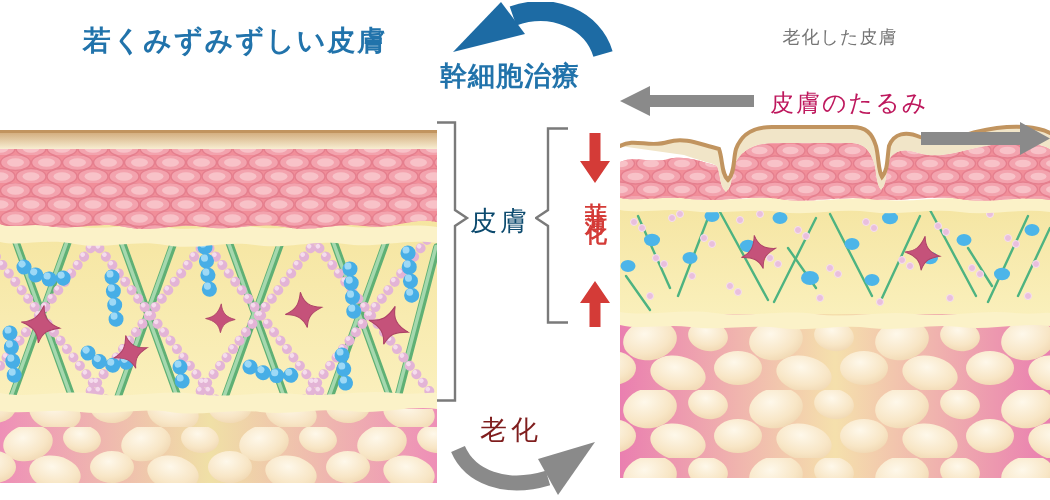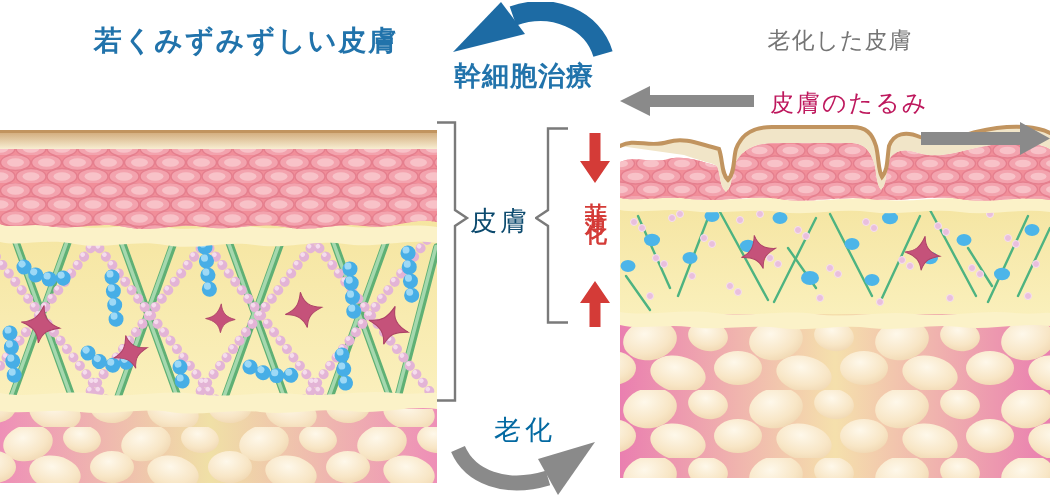--- a/index.html
+++ b/index.html
@@ -1,29 +1,29 @@
 <!DOCTYPE html>
 <html><head>
 <meta charset="utf-8">
 <style>
   html,body{margin:0;padding:0;background:#fff;}
   #canvas{position:relative;width:1050px;height:500px;background:#fff;overflow:hidden;
           font-family:"Liberation Serif","DejaVu Serif",serif;}
   .abs{position:absolute;}
   .jp{white-space:nowrap;}
-  #young-title{left:81px;top:22px;width:330px;text-align:center;font-size:28px;font-weight:bold;
+  #young-title{left:70px;top:22px;width:330px;text-align:center;font-size:28px;font-weight:bold;
                color:#2173ab;letter-spacing:2px;}
-  #treatment-label{left:440px;top:58px;width:168px;text-align:center;font-size:27px;font-weight:bold;
+  #treatment-label{left:440px;top:58px;width:168px;text-align:left;font-size:27px;font-weight:bold;
                color:#2173ab;letter-spacing:1px;}
-  #aged-title{left:725px;top:25px;width:230px;text-align:center;font-size:23px;color:#757575;letter-spacing:1px;}
+  #aged-title{left:725px;top:25px;width:230px;text-align:center;font-size:18px;color:#757575;letter-spacing:1px;}
   #sagging-label{left:770px;top:87px;font-size:24px;color:#be185d;letter-spacing:2px;}
   #skin-label{left:463px;top:203px;width:74px;text-align:center;font-size:27px;color:#0c4a6e;letter-spacing:3px;}
   #thinning-label{left:581px;top:185px;font-size:22px;font-weight:bold;color:#d43b37;
                writing-mode:vertical-rl;text-orientation:upright;letter-spacing:10px;height:100px;}
-  #aging-label{left:480px;top:412px;width:76px;text-align:right;font-size:27px;color:#0369a1;letter-spacing:4px;}
+  #aging-label{left:480px;top:412px;width:76px;text-align:left;font-size:27px;color:#7f1d1d;letter-spacing:4px;}
   svg{display:block;}
 </style>
 </head>
 <body>
 
 <div id="canvas">
 
   <svg width="0" height="0" class="abs" aria-hidden="true">
     <defs>
       <path id="starShape" d="M0,-19 C2,-8 7,-3 19,-1 C8,3 4,6 2,17 C-1,7 -6,3 -18,1 C-7,-2 -3,-7 0,-19 Z" fill="#c5527a" stroke="#ad4266" stroke-width="1"></path>

